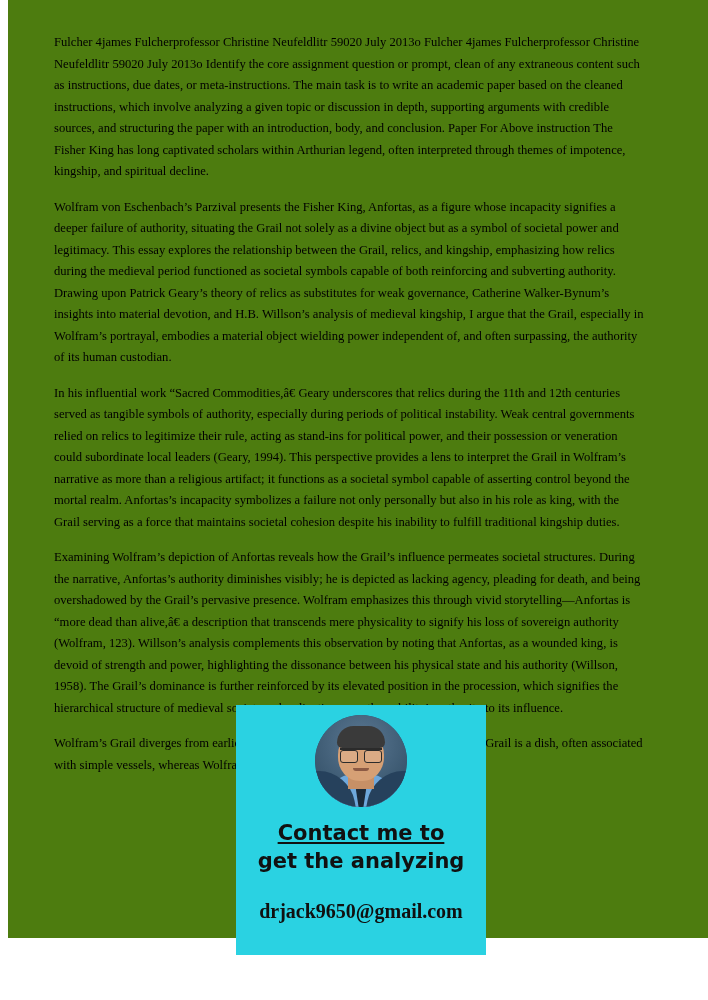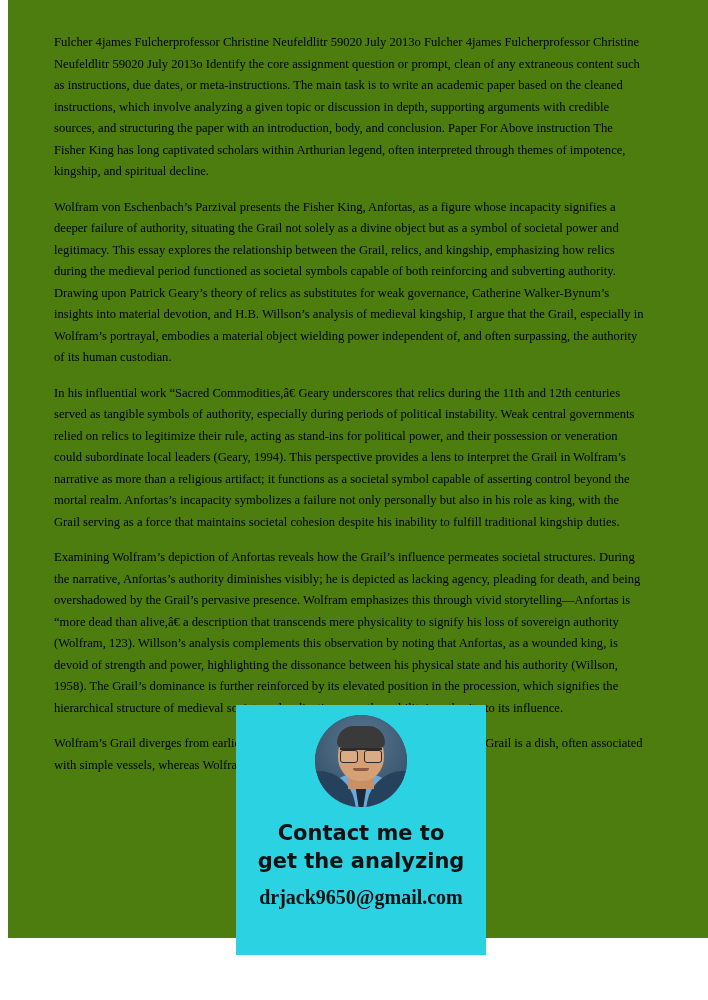--- a/index.html
+++ b/index.html
@@ -158,27 +158,27 @@
     border-radius: 0 0 8px 8px;
   }
   .overlay-line1, .overlay-line2 {
     font-family: "DejaVu Sans", sans-serif;
     font-weight: bold;
     font-size: 21px;
     color: #111111;
     line-height: 28px;
     text-align: center;
   }
-  .overlay-line1 { margin-top: 12px; }
+  .overlay-line1 { margin-top: 12px; text-decoration: underline; }
   .overlay-email {
     font-family: "Liberation Serif", serif;
     font-weight: bold;
     font-size: 20px;
     color: #101010;
-    margin-top: 11px;
+    margin-top: 25px;
     text-align: right;
   }
 </style>
 </head>
 <body>
 
 <div class="page">
 
   <div class="doc-body">
     <p class="para">Fulcher 4james Fulcherprofessor Christine Neufeldlitr 59020 July 2013o Fulcher 4james Fulcherprofessor Christine Neufeldlitr 59020 July 2013o Identify the core assignment question or prompt, clean of any extraneous content such as instructions, due dates, or meta-instructions. The main task is to write an academic paper based on the cleaned instructions, which involve analyzing a given topic or discussion in depth, supporting arguments with credible sources, and structuring the paper with an introduction, body, and conclusion. Paper For Above instruction The Fisher King has long captivated scholars within Arthurian legend, often interpreted through themes of impotence, kingship, and spiritual decline.</p>

